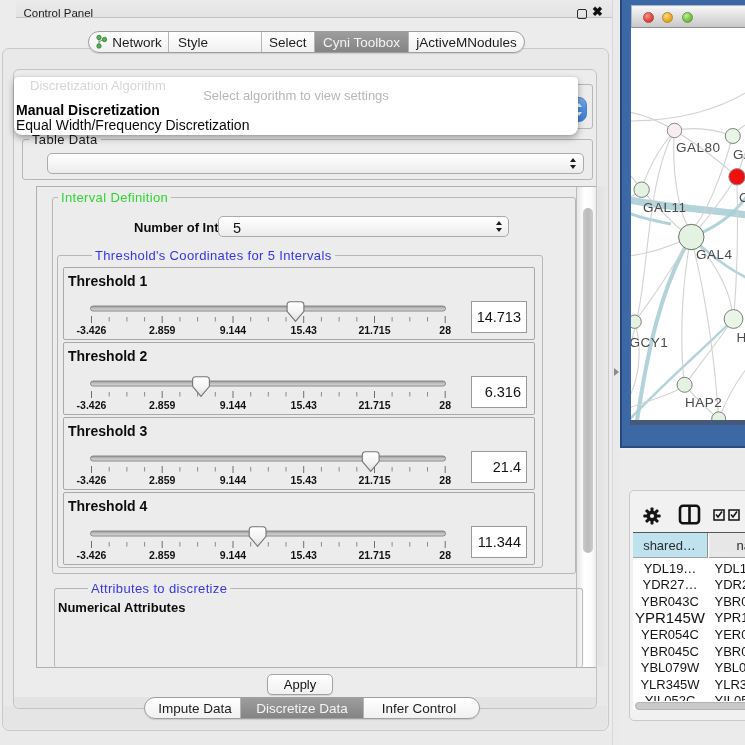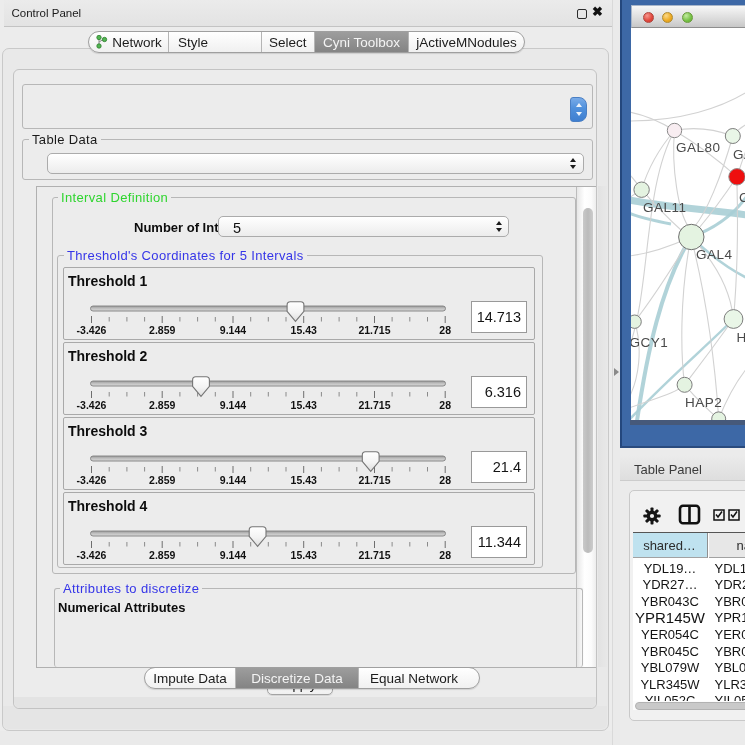--- a/index.html
+++ b/index.html
@@ -2,21 +2,21 @@
 <html><head>
 <meta charset="utf-8">
 <style>
   * { margin:0; padding:0; box-sizing:border-box; }
   html,body { width:745px; height:745px; overflow:hidden; }
   body { font-family:"Liberation Sans", sans-serif; background:#ececec; position:relative; }
   .abs { position:absolute; }
 
   
   #winL { position:absolute; left:0; top:0; width:618px; height:727px; background:#ececec; }
-  #titlebarL { position:absolute; left:4px; top:0; width:618px; height:27px;
+  #titlebarL { position:absolute; left:16px; top:0; width:618px; height:18px;
     background:linear-gradient(#ebebeb,#e3e3e3); border-bottom:1px solid #c3c3c3; }
   #titlebarL .t { position:absolute; left:7.5px; top:7px; font-size:11.5px; color:#1b1b1b; }
   #btnFloat { position:absolute; left:577px; top:9px; width:10px; height:10px;
     border:1.6px solid #2c2c2c; border-radius:2px; }
   #btnClose { position:absolute; left:592px; top:4px; font-size:13px; font-weight:bold; color:#111; }
 
   
   .seg { position:absolute; display:flex; height:22px; border:1px solid #9f9f9f; border-radius:11px;
     background:linear-gradient(#ffffff,#f0f0f0); overflow:hidden;
     box-shadow:0 1px 1px rgba(0,0,0,0.12); }
@@ -53,21 +53,21 @@
   #vsb .thumb { position:absolute; left:6px; top:21px; width:10px; height:345.5px;
     border-radius:5px; background:linear-gradient(to right,#c9c9c9,#bbbbbb 50%,#cccccc); }
   #sideband { position:absolute; left:597.5px; top:186px; width:9.5px; height:481px;
     background:linear-gradient(to right,#e2e2e2,#e8e8e8); }
 
   .tbox { position:absolute; left:63px; width:472px; height:73px; border:1px solid #a9a9a9; border-radius:2px; }
   .tbox .lbl { position:absolute; left:4px; top:5px; font-size:14px; font-weight:bold; color:#0c0c0c; }
   .tbox .field { position:absolute; left:407px; top:33px; width:56px; height:32px; background:#fff;
     border:1px solid #999; font-size:14.5px; color:#141414; text-align:right; line-height:30px; padding-right:5px; }
 
-  .blue { color:#3535e8; }
+  .blue { color:#3535e8;margin-left:28px; }
   .green { color:#2fd52f; }
 
   #list { position:absolute; left:68px; top:620px; width:508px; height:47px; background:#ffffff;
     border:1px solid #bdbdbd; border-right:none; overflow:hidden; font-size:13px; color:#141414; }
   #list div { position:absolute; left:6px; }
 
   #applyBtn { position:absolute; left:267px; top:674px; width:66px; height:21px;
     border:1px solid #a3a3a3; border-radius:5px; background:linear-gradient(#ffffff,#f0f0f0);
     font-size:13px; color:#111; text-align:center; line-height:19px; box-shadow:0 1px 1px rgba(0,0,0,0.1); }
 
@@ -359,26 +359,32 @@
 </div>
 
   <div class="group" style="left:54px; top:588px; width:529px; height:79px; border-bottom:none;">
     <span class="gtitle blue" style="left:5px;">Attributes to discretize</span>
   </div>
   <div class="abs" style="left:58px; top:600px; font-size:13px; font-weight:bold; color:#0c0c0c;">Numerical Attributes</div>
   <div class="abs" style="left:37px; top:667.5px; width:559px; height:29px; background:#ececec;"></div>
 
   <div id="applyBtn">Apply</div>
 
-  <div class="seg" id="botseg" style="left:144px; top:667px; width:336px;">
+  <div class="seg" id="botseg" style="left:144px; top:697px; width:336px;justify-content:center;">
     <div style="width:90px;">Impute Data</div>
     <div class="sel" style="width:123px;">Discretize Data</div>
-    <div style="width:111px;">Equal Network</div>
-  </div>
-
+    <div style="width:111px;">Infer Control</div>
+  </div>
+
+  <div id="popup">
+    <div class="ghost">Discretization Algorithm</div>
+    <div class="ph">Select algorithm to view settings</div>
+    <div class="i1">Manual Discretization</div>
+    <div class="i2">Equal Width/Frequency Discretization</div>
+  </div>
 </div>
 
 <div id="divider">
   <div style="position:absolute; left:1px; top:368px; width:0; height:0;
     border-top:4px solid transparent; border-bottom:4px solid transparent; border-left:5px solid #8a8a8a;"></div>
 </div>
 <div id="bottomStrip"></div>
 
 <div id="netwin">
   <div class="ledge"></div>
@@ -438,23 +444,20 @@
         <text x="105.5" y="314" font-size="13.5" letter-spacing="0.5" fill="#4a4a4a" font-family="Liberation Sans, sans-serif">H</text>
         <text x="54" y="379" font-size="13.5" letter-spacing="0.5" fill="#4a4a4a" font-family="Liberation Sans, sans-serif">HAP2</text>
       </svg>
   </div>
   <div id="netshadow"></div>
   <div id="netbottom"></div>
   <div style="position:absolute; left:0; top:448.2px; width:125px; height:1.8px; background:#ededed;"></div>
 </div>
 
 <div id="tablearea">
-  <div id="tptitle">
-      <span>Table Panel</span>
-    </div>
   <div id="tpanel"></div>
 
   <svg style="position:absolute; left:22px; top:56px;" width="20" height="20" viewBox="0 0 20 20">
     <g fill="#161616">
       <circle cx="10" cy="10" r="5.4"></circle>
       <g>
         <rect x="8.5" y="1.4" width="3" height="4" rx="0.8"></rect>
         <rect x="8.5" y="14.6" width="3" height="4" rx="0.8"></rect>
         <rect x="1.4" y="8.5" width="4" height="3" rx="0.8"></rect>
         <rect x="14.6" y="8.5" width="4" height="3" rx="0.8"></rect>

